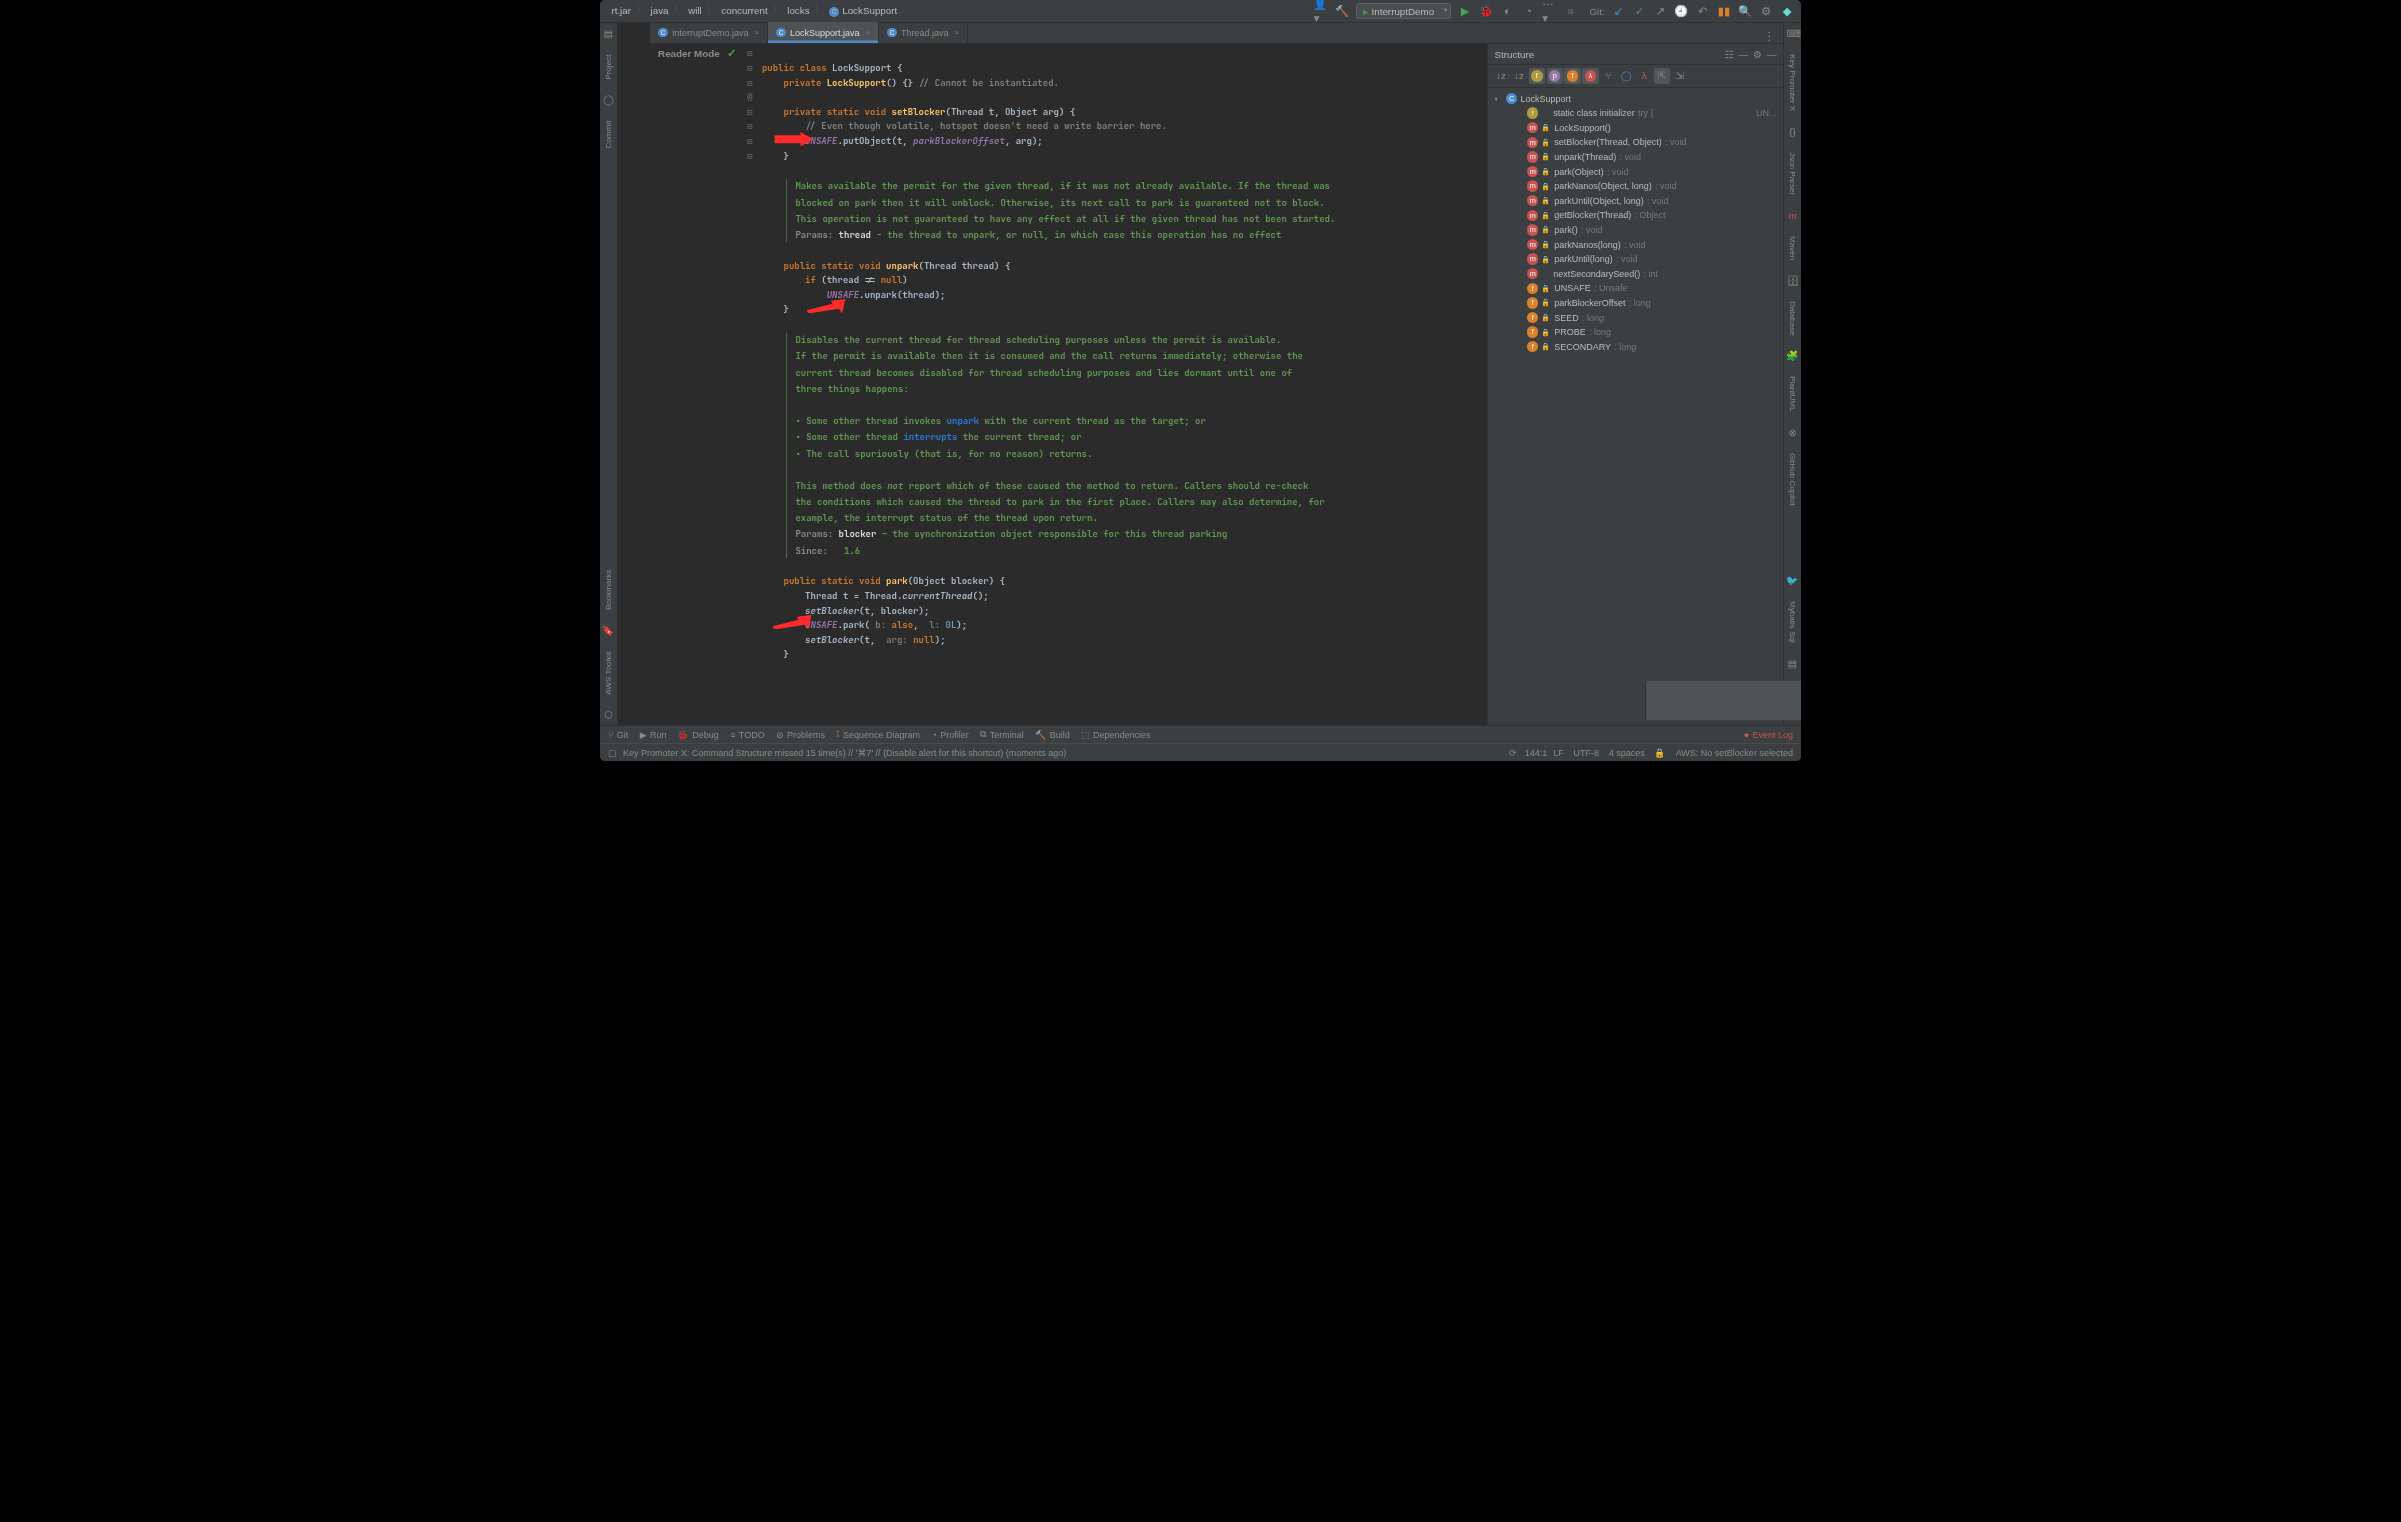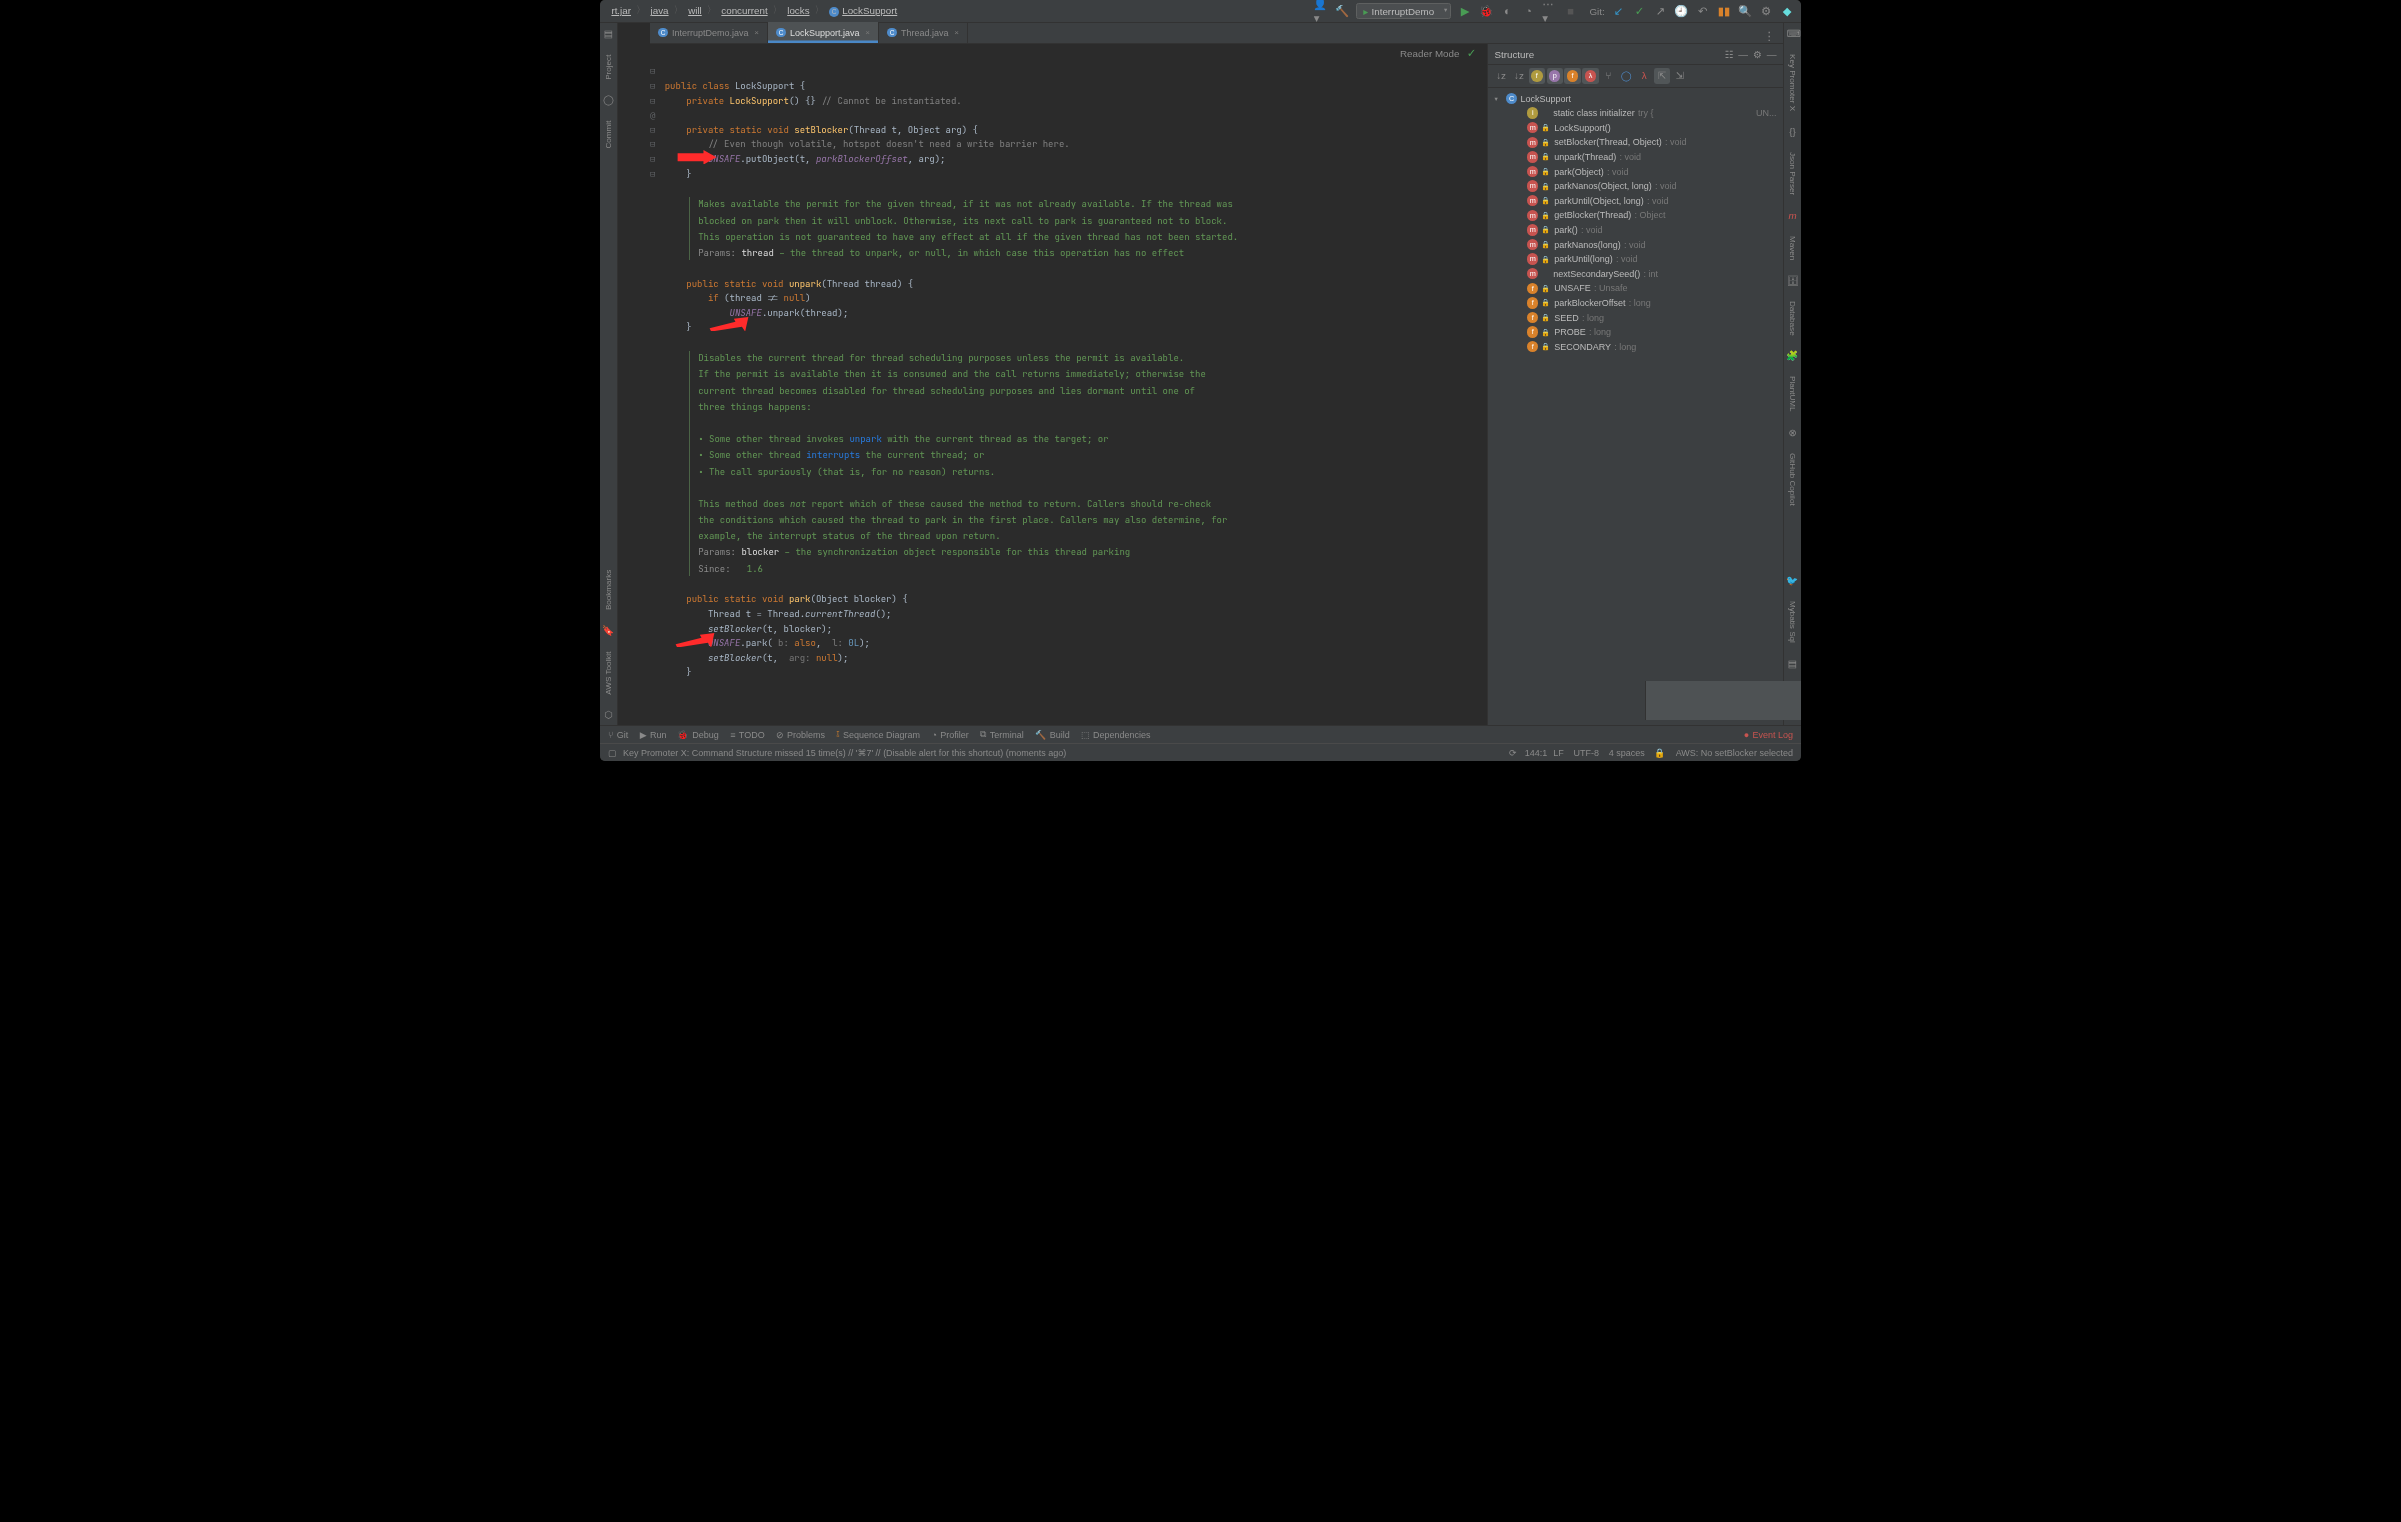--- a/index.html
+++ b/index.html
@@ -31,21 +31,20 @@
 .breadcrumb {
   display: flex;
   align-items: center;
   gap: 1.6px;
 }
 .bc-item {
   padding: 1.6px 4.9px;
   color: #bbb;
   cursor: pointer;
   border-radius: 2.4px;
-  text-decoration: underline;
 }
 .bc-sep { color: #666; margin: 0 -1.6px; }
 .bc-icon {
   width: 9.8px; height: 9.8px; display: inline-block;
   border-radius: 50%; background: #4e8bca; margin-right: 3.3px;
   vertical-align: middle; font-size: 6.5px; line-height: 9.8px; text-align: center;
 }
 .toolbar-right {
   margin-left: auto;
   display: flex;
@@ -127,21 +126,21 @@
   width: 9.8px; height: 9.8px; border-radius: 50%;
   background: #4e8bca; font-size: 6.5px; line-height: 9.8px; text-align: center; color: #fff;
 }
 .tab-close { color: #777; cursor: pointer; font-size: 8.1px; margin-left: 1.6px; }
 .tabs-actions { margin-left: auto; display: flex; align-items: center; gap: 6.5px; padding-right: 6.5px; }
 .content {
   flex: 1;
   display: flex;
   min-height: 0;
 }
-.editor-wrap { flex: 1; display: flex; flex-direction: column; min-width: 0; }
+.editor-wrap { flex: 1; display: flex; min-width: 0; font-weight: bold; }
 .editor-head { height: 18px; display: flex; align-items: center; justify-content: flex-end; padding: 0 8.1px; color: #8a8a8a; background: #2b2b2b; gap: 4.9px; }
 .editor {
   flex: 1;
   display: flex;
   background: #2b2b2b;
   overflow: hidden;
   position: relative;
 }
 .line-gutter {
   width: 42px;

